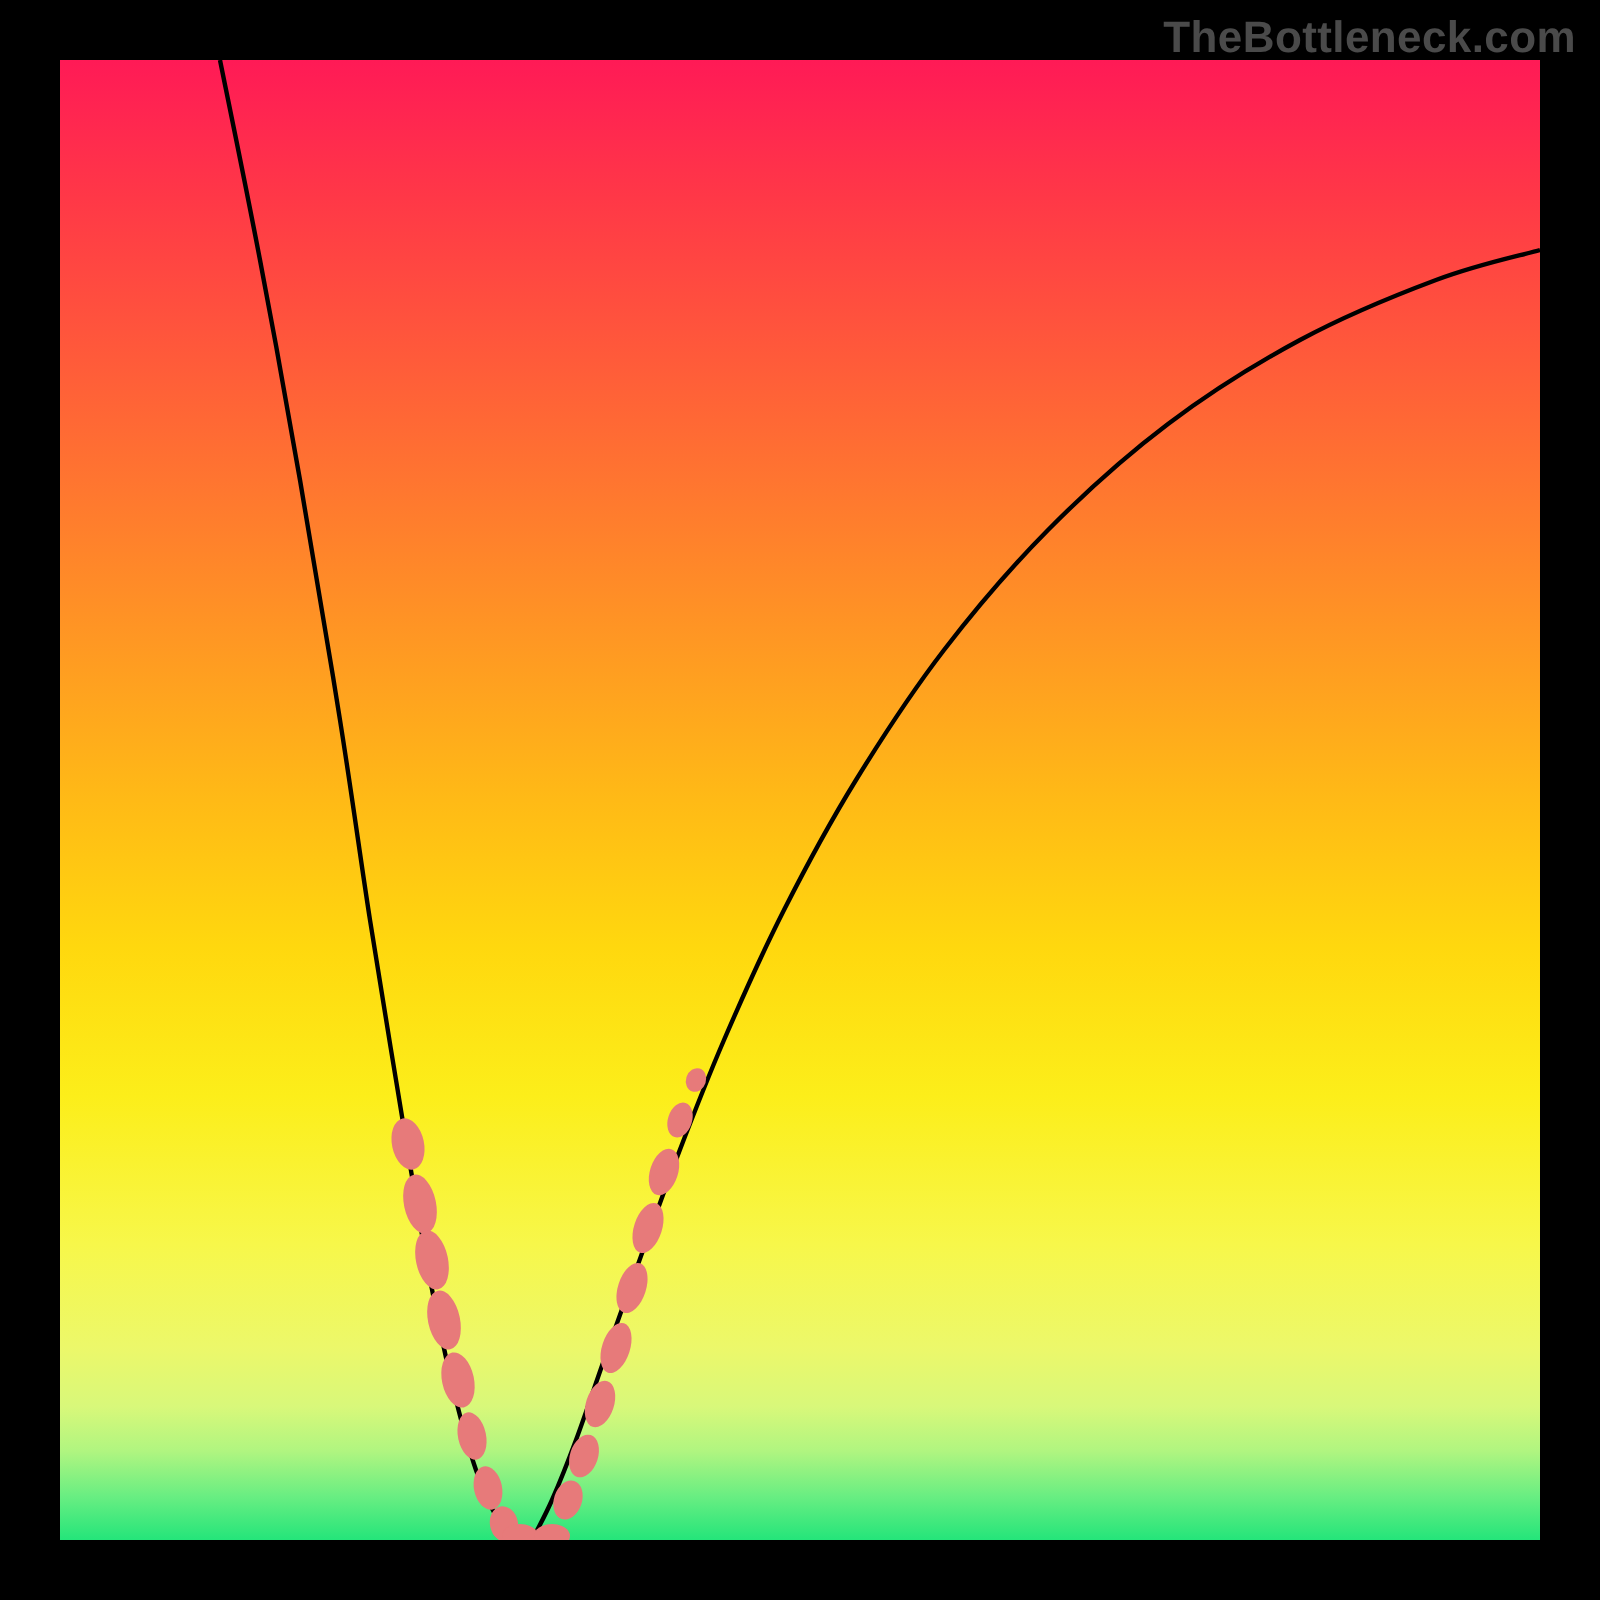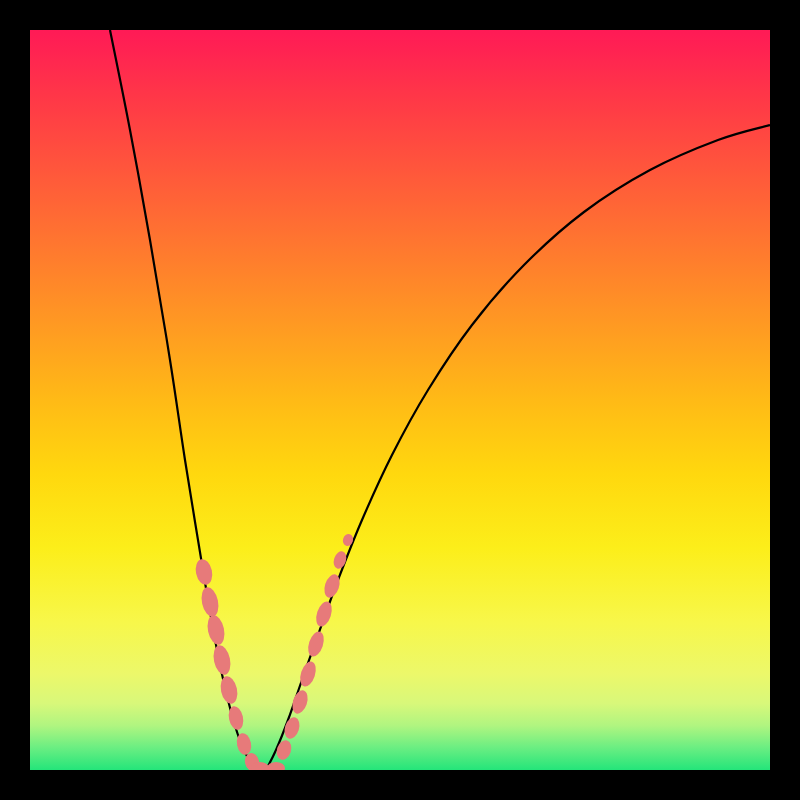--- a/index.html
+++ b/index.html
@@ -75,20 +75,21 @@
   }
   .bead {
     fill: #e77a7a;
     stroke: none;
   }
 </style>
 </head>
 <body>
 
 <div class="frame">
+  <div class="watermark">TheBottleneck.com</div>
 
   <div class="plot">
     <div class="grad"></div>
 
     <svg class="curves" viewBox="0 0 740 740" preserveAspectRatio="none">
       <path id="left-path" class="curve" d="M 80 0 C 83.6 18, 92.8 62.2, 100 100 C 107.2 137.8, 112.8 168.6, 120 210 C 127.2 251.4, 133.7 290.4, 140 330 C 146.3 369.6, 149.96 397.6, 155 430 C 160.04 462.4, 163.86 484.8, 168 510 C 172.14 535.2, 174.4 549.3, 178 570 C 181.6 590.7, 184.4 607, 188 625 C 191.6 643, 194.4 655.6, 198 670 C 201.6 684.4, 204.4 694.56, 208 705 C 211.6 715.44, 214.4 721.7, 218 728 C 221.6 734.3, 226.2 737.84, 228 740"></path>
       <path id="right-path" class="curve" d="M 236 740 C 237.8 736.4, 242.04 729, 246 720 C 249.96 711, 253.32 702.6, 258 690 C 262.68 677.4, 266.6 665.3, 272 650 C 277.4 634.7, 281.52 623, 288 605 C 294.48 587, 300.08 570.7, 308 550 C 315.92 529.3, 322.28 512.5, 332 490 C 341.72 467.5, 350.12 448.4, 362 425 C 373.88 401.6, 383.6 383.4, 398 360 C 412.4 336.6, 424.72 317.5, 442 295 C 459.28 272.5, 473.84 255.34, 494 235 C 514.16 214.66, 531.32 199.1, 554 182 C 576.68 164.9, 595.88 152.96, 620 140 C 644.12 127.04, 666.4 118.1, 688 110 C 709.6 101.9, 730.64 97.7, 740 95"></path>
       <g id="beads">
           <ellipse cx="174" cy="542" rx="8" ry="13" class="bead" transform="rotate(-12 174 542)"></ellipse>
           <ellipse cx="180" cy="572" rx="8" ry="15" class="bead" transform="rotate(-12 180 572)"></ellipse>

